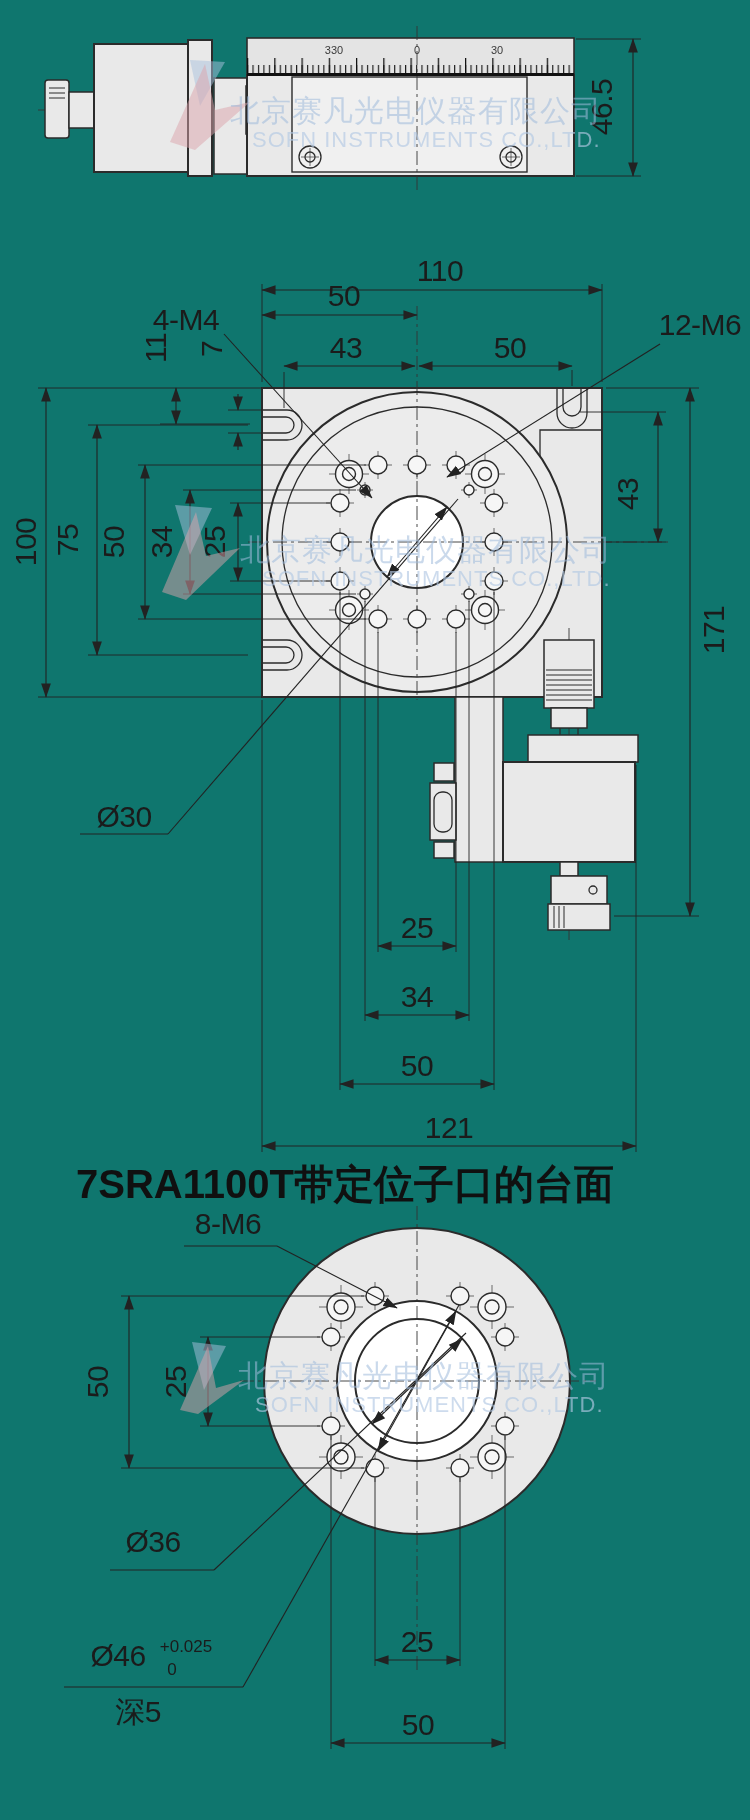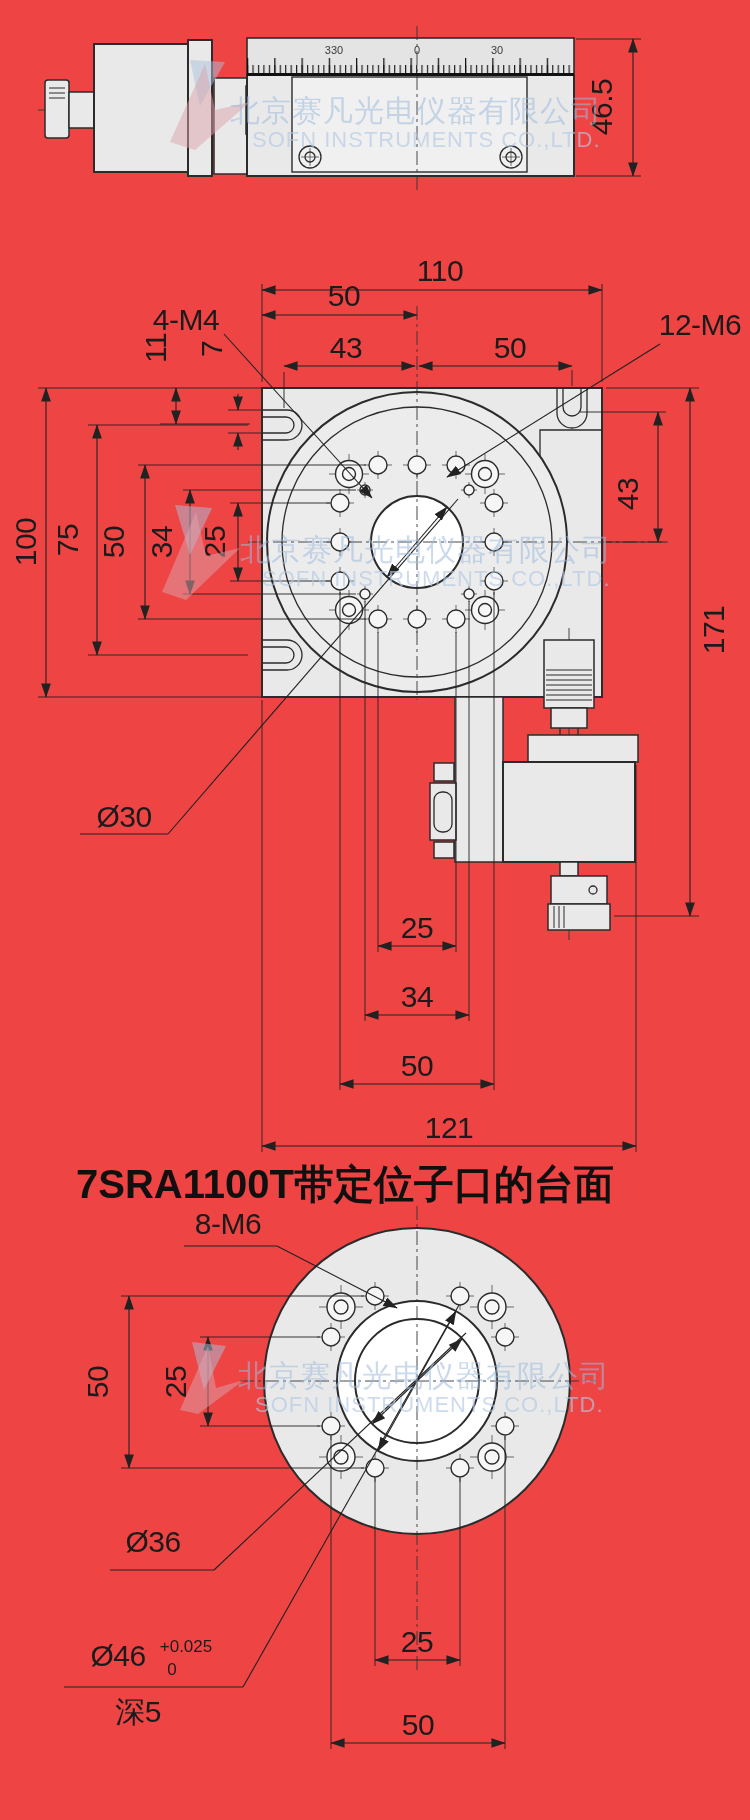--- a/index.html
+++ b/index.html
@@ -1,16 +1,16 @@
 <!DOCTYPE html>
 <html><head>
 <meta charset="utf-8">
 <style>
   html,body{margin:0;padding:0;background:#ffffff;}
-  .canvas{position:relative;width:750px;height:1820px;background:#ef4444;overflow:hidden;
+  .canvas{position:relative;width:750px;height:1820px;background:#0f766e;overflow:hidden;
           font-family:"Liberation Sans","DejaVu Sans",sans-serif;}
   svg{position:absolute;left:0;top:0;}
   
   .ol{fill:#e9e9e9;stroke:#2b2b2b;stroke-width:2;}
   .ol15{fill:#e9e9e9;stroke:#2b2b2b;stroke-width:1.5;}
   .olw{fill:#ffffff;stroke:#2b2b2b;stroke-width:2;}
   .face{fill:#f0f0f0;stroke:#2b2b2b;stroke-width:1.4;}
   .thin{stroke:#2b2b2b;stroke-width:1.3;fill:none;}
   .dim{stroke:#222;stroke-width:1.1;fill:none;}
   .ext{stroke:#222;stroke-width:0.9;fill:none;}

